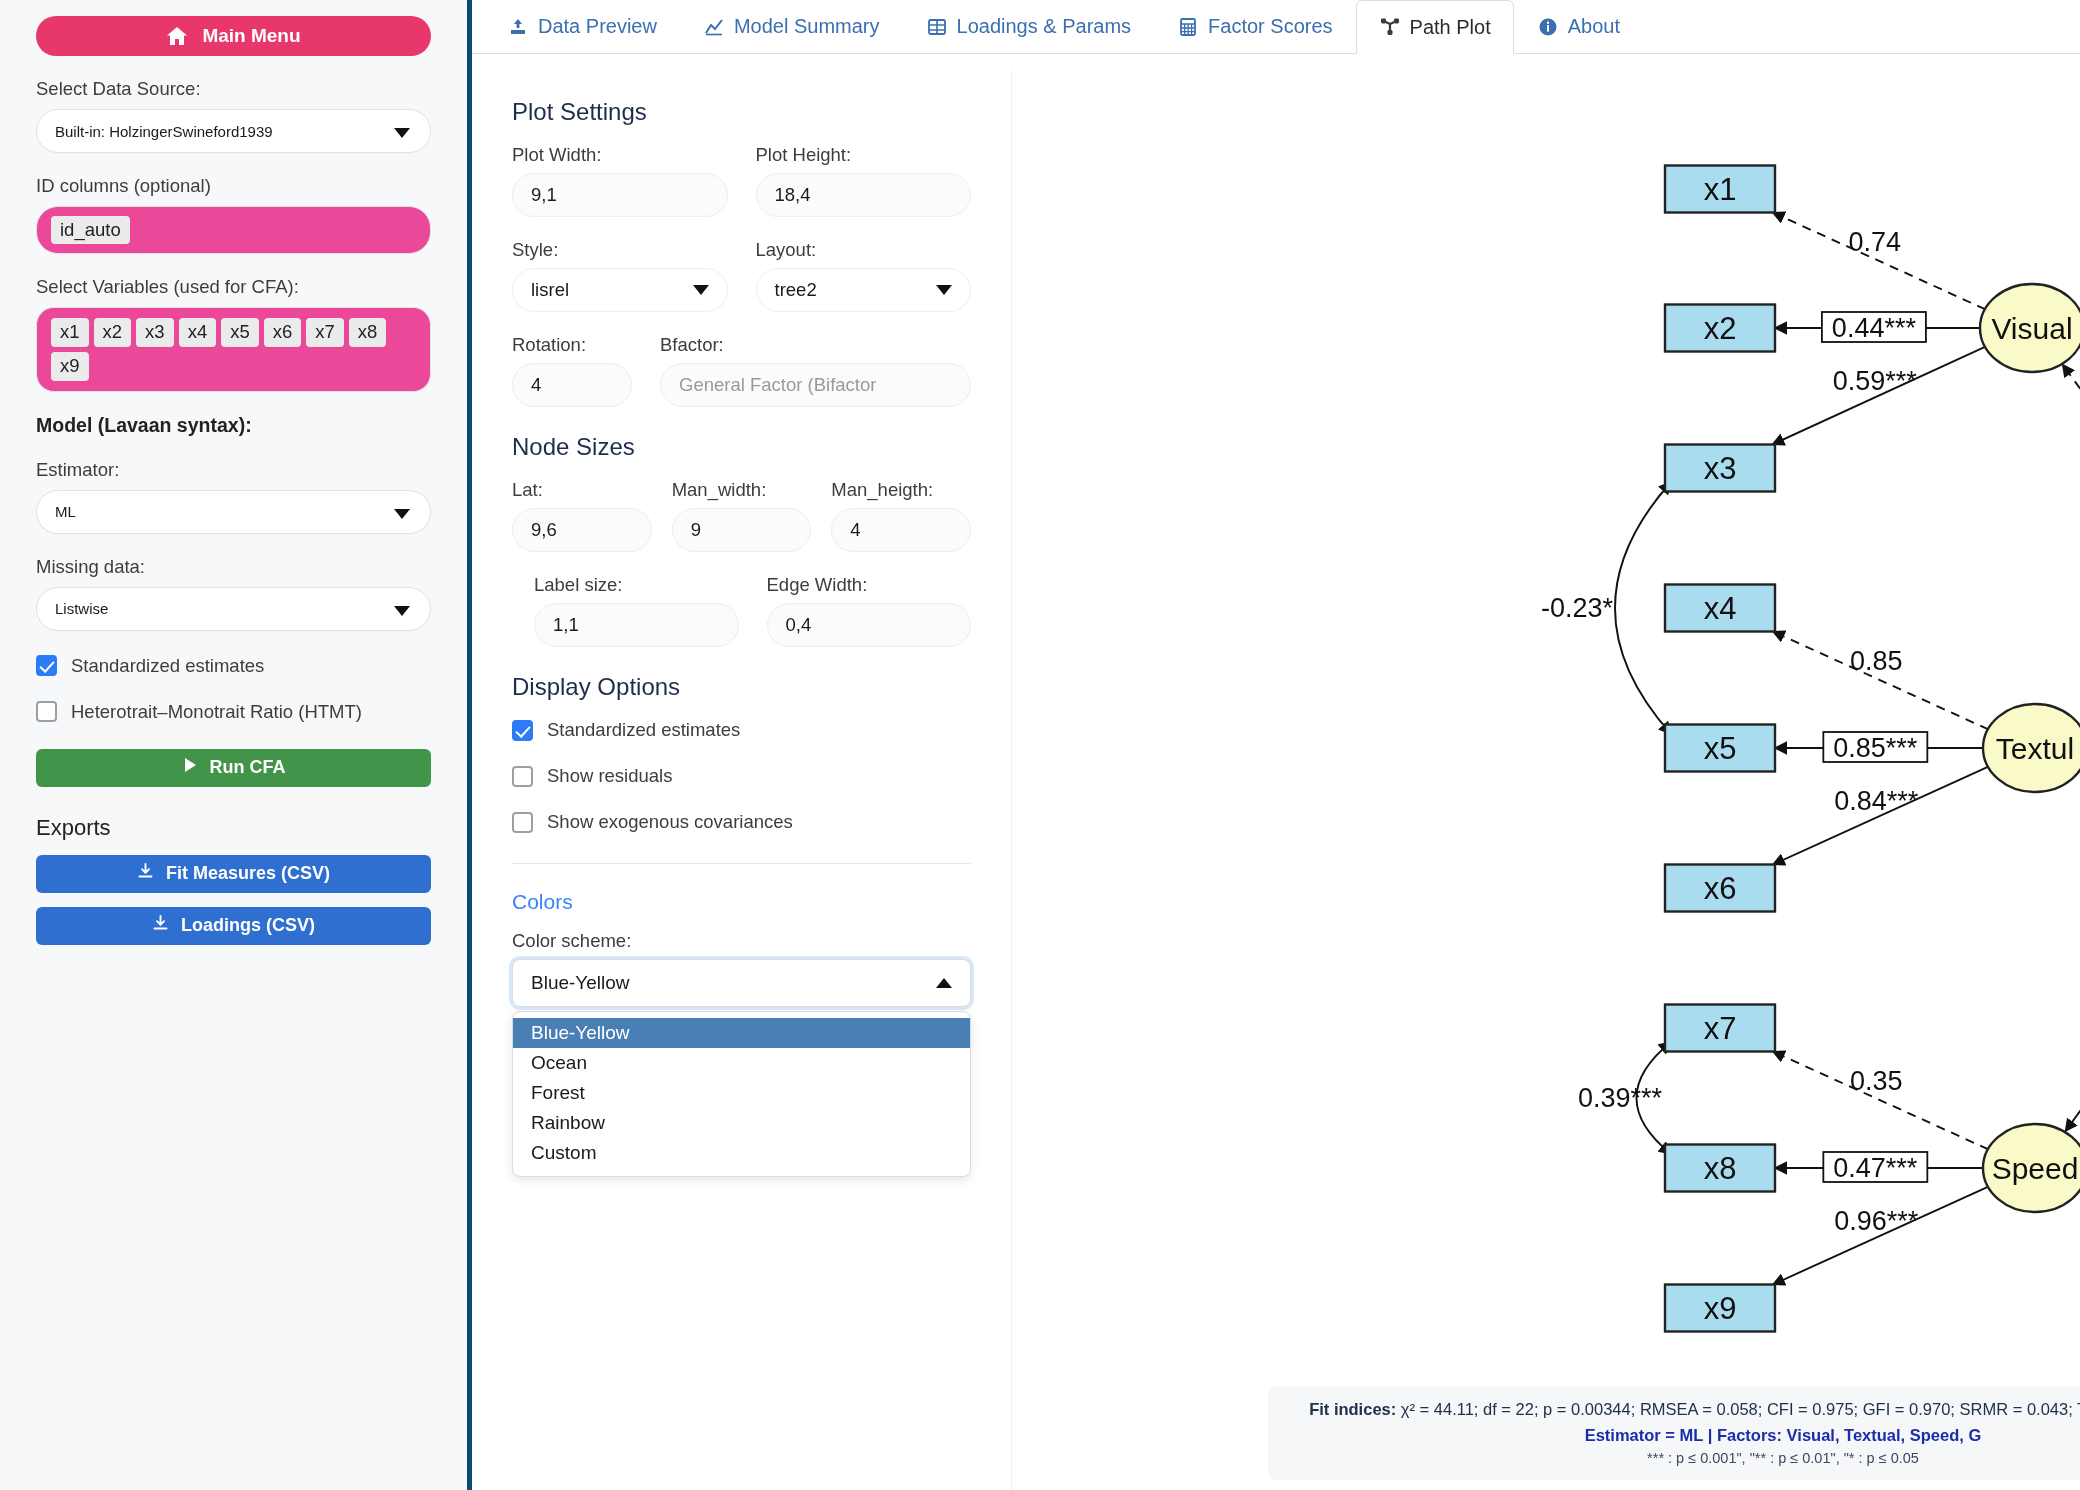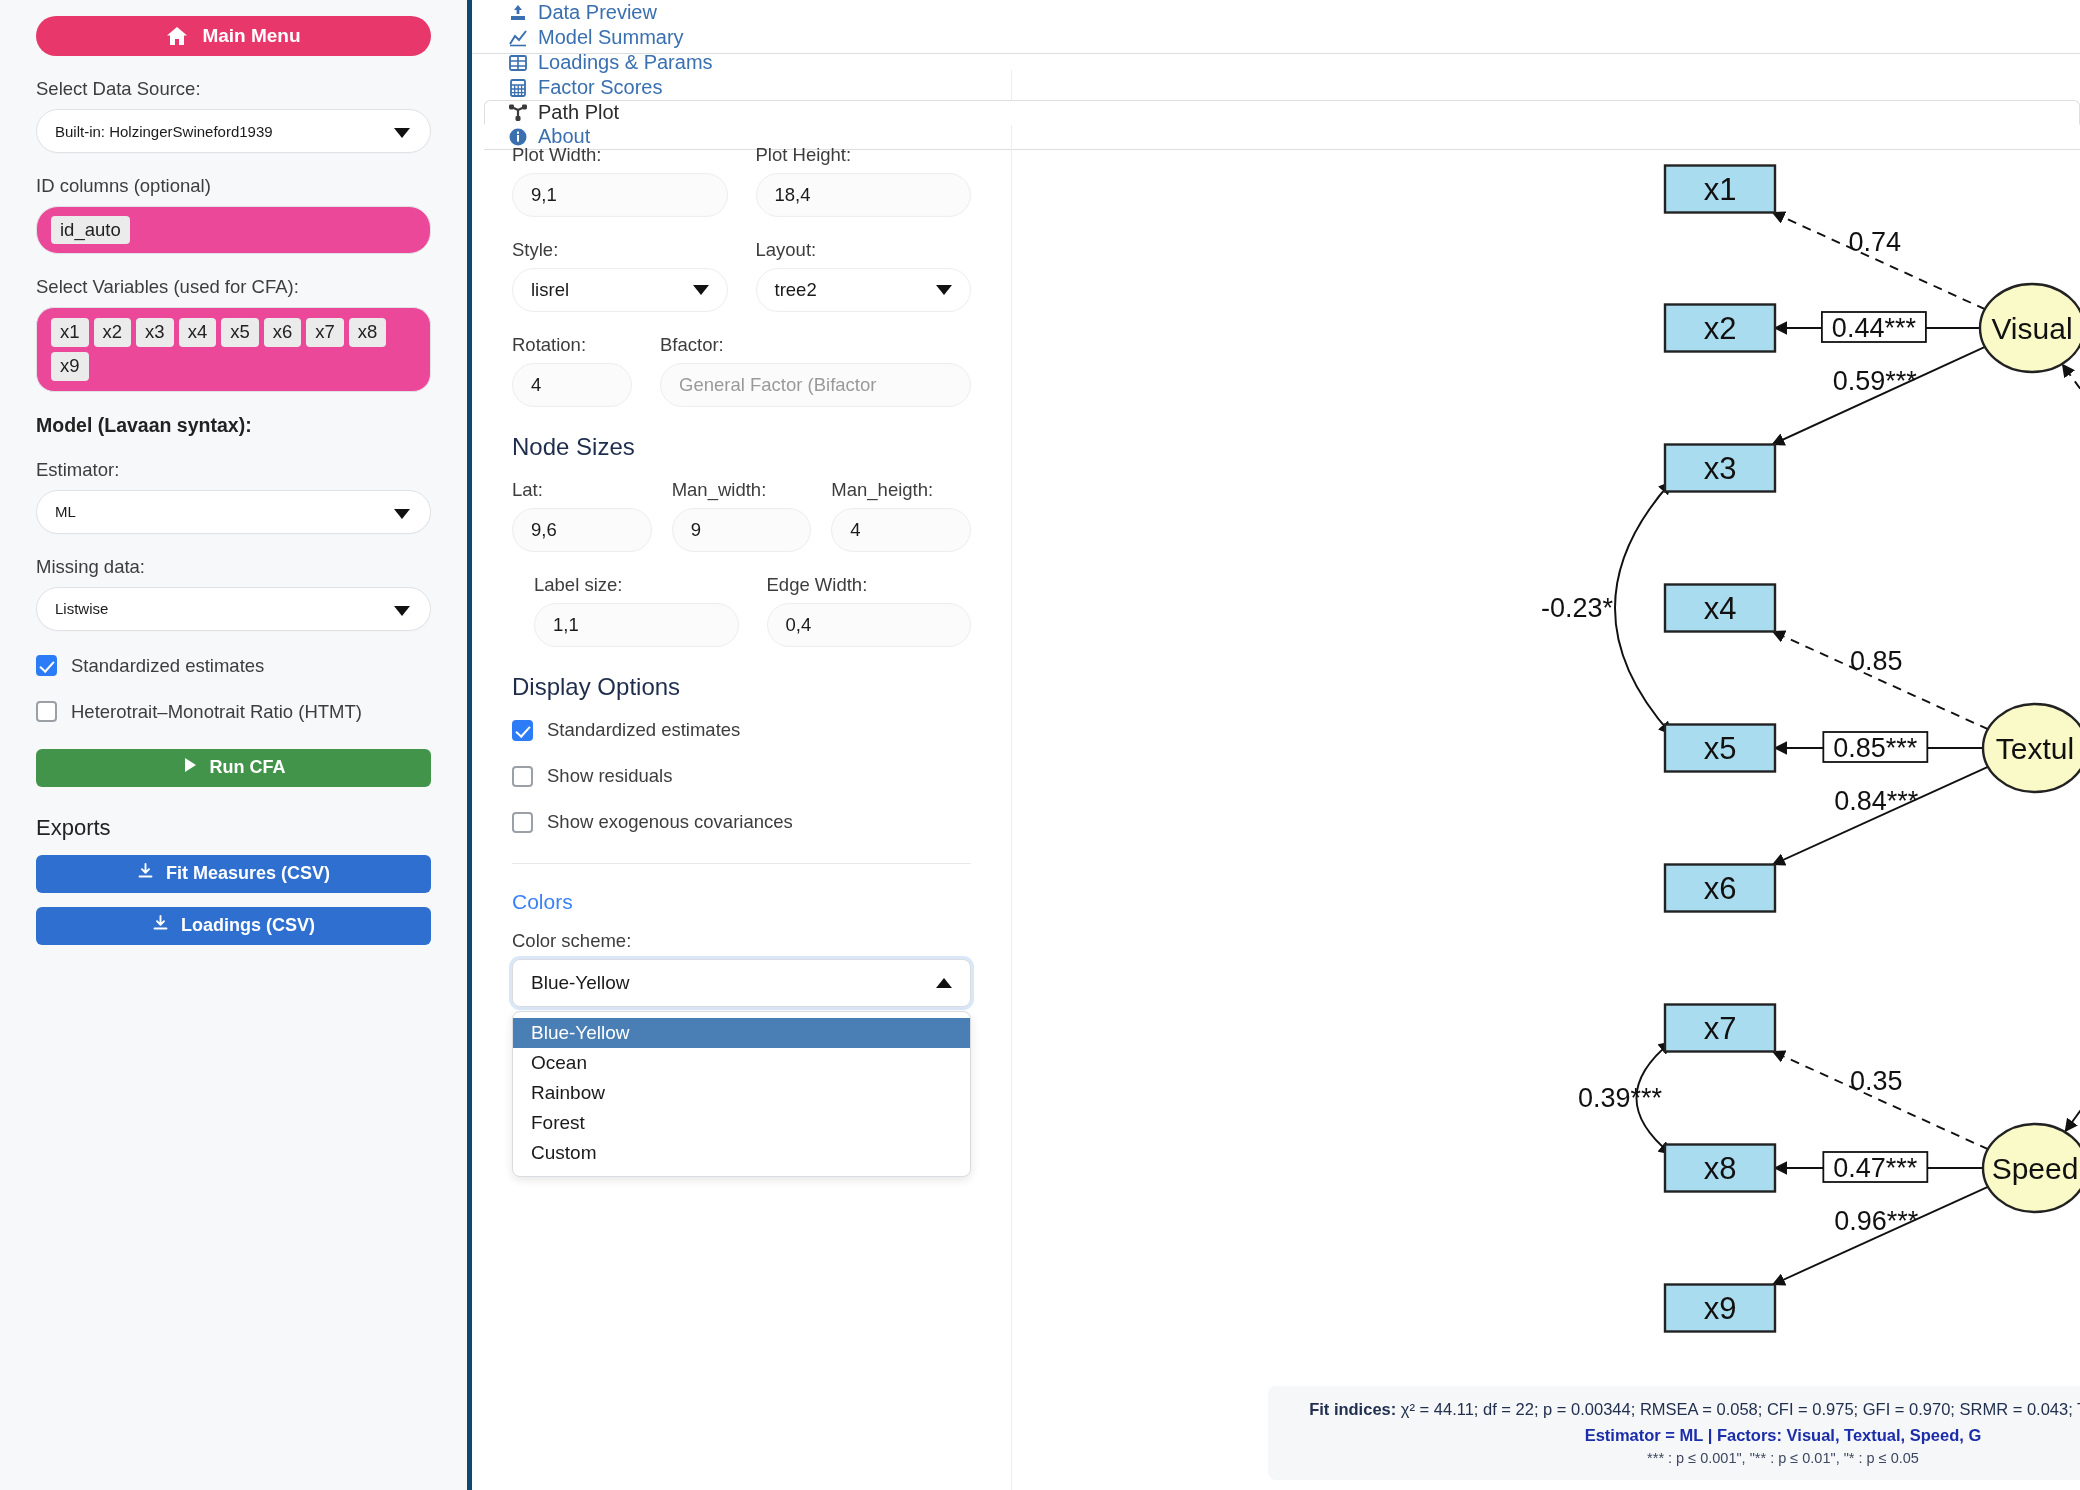--- a/index.html
+++ b/index.html
@@ -98,21 +98,20 @@
   .exports-h { font-size: 22px; color: #222; margin: 28px 0 12px 0; }
 
   
   #main { flex: 1 1 auto; position: relative; height: 1490px; background: #fff; }
 
   
   #tabbar {
     height: 54px; display: flex; align-items: stretch;
     border-bottom: 1px solid #dcdee1; background: #fff;
     padding-left: 12px;
-    flex-direction: column;
   }
   .tab {
     display: flex; align-items: center; gap: 9px;
     padding: 0 22px; font-size: 20px; color: #3a6fb0;
     cursor: pointer; border: 1px solid transparent;
     position: relative; top: 0;
   }
   .tab.active {
     color: #2b2b2b; background: #fff;
     border: 1px solid #dcdee1; border-bottom-color: #fff;
@@ -431,22 +430,22 @@
       <div style="font-size:21px;color:#3b82f6;margin-bottom:16px">Colors</div>
       <div class="fld-label">Color scheme:</div>
 
       <div class="cs-select">
         <span>Blue-Yellow</span>
         <span class="cr-up"></span>
       </div>
       <div class="cs-menu">
         <div class="cs-item sel">Blue-Yellow</div>
         <div class="cs-item">Ocean</div>
+        <div class="cs-item">Forest</div>
         <div class="cs-item">Rainbow</div>
-        <div class="cs-item">Forest</div>
         <div class="cs-item">Custom</div>
       </div>
     </div>
 
     <div id="plotpane">
       <svg id="plotsvg" width="1539" height="1380" viewBox="0 0 1539 1380">
         <defs>
           <marker id="ah" viewBox="0 0 10 10" refX="9" refY="5" markerWidth="7" markerHeight="7" orient="auto-start-reverse">
             <path d="M0 0 L10 5 L0 10 z" fill="#111"></path>
           </marker>

